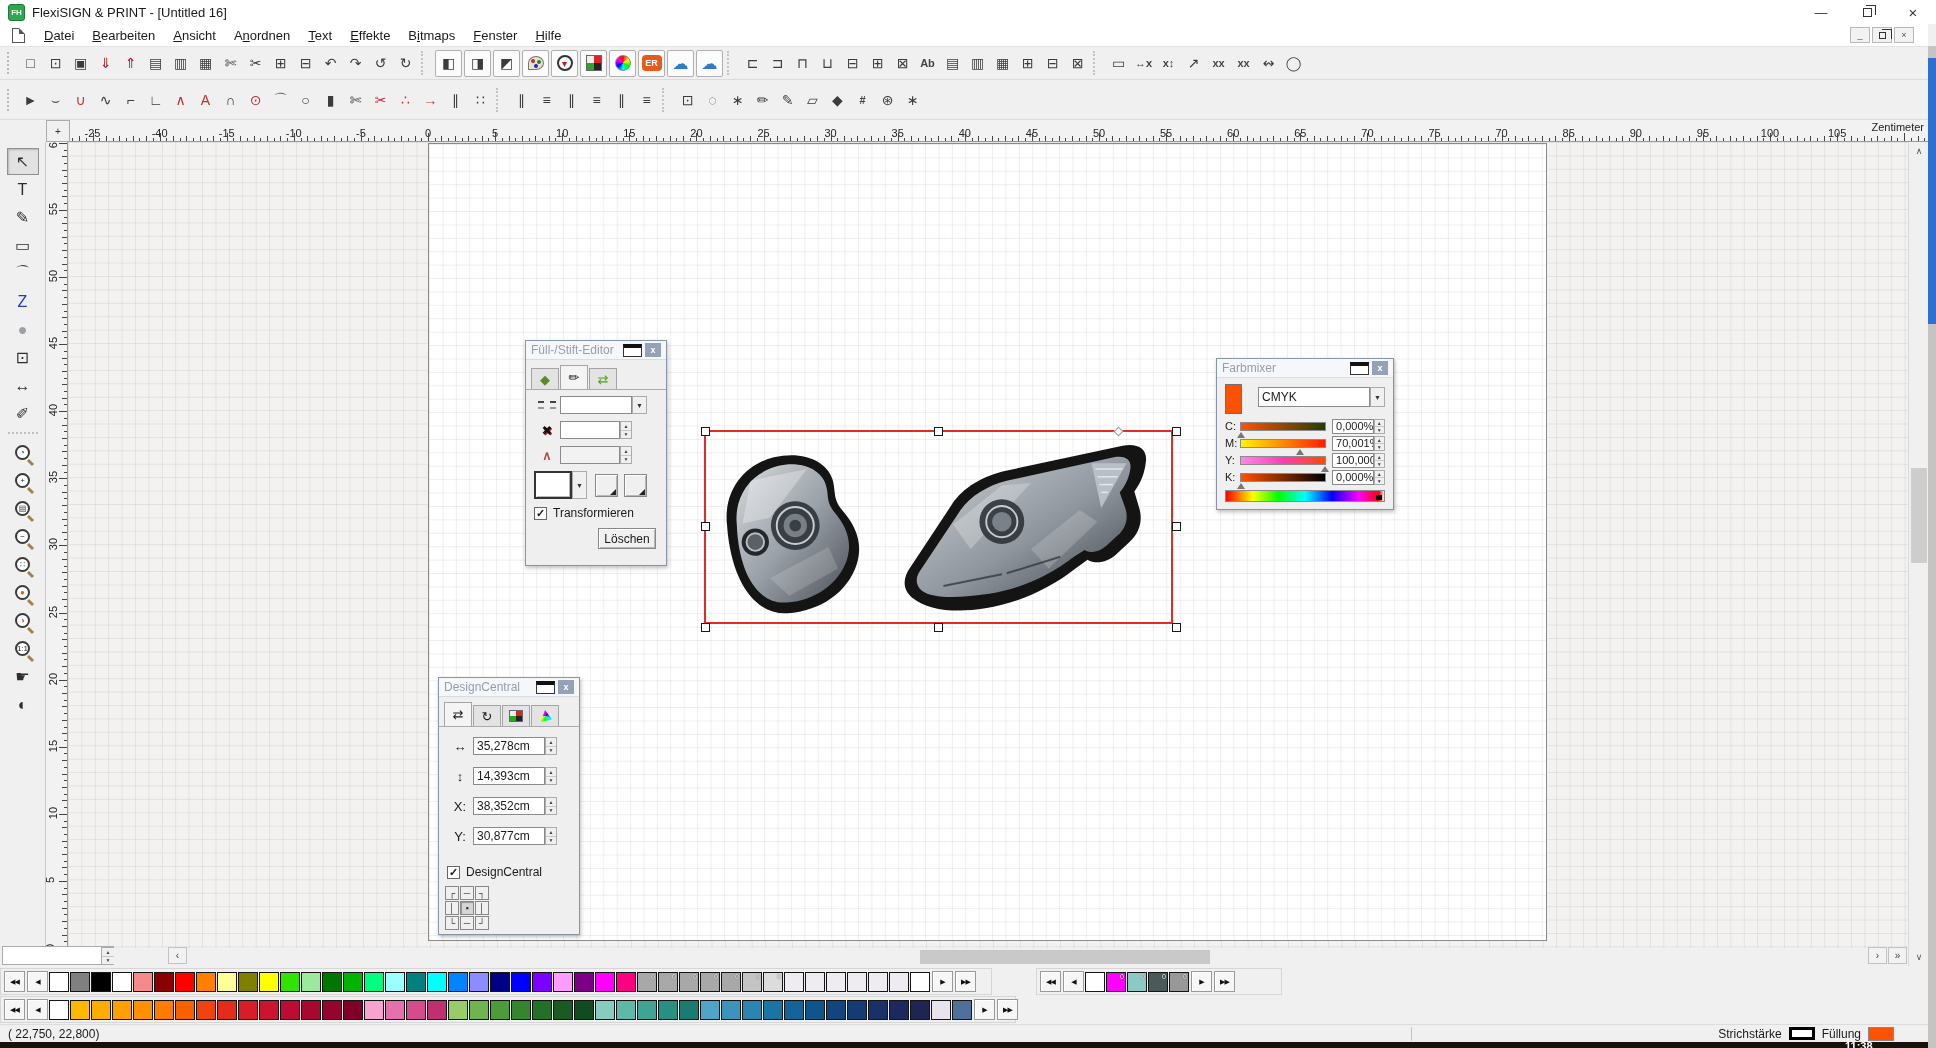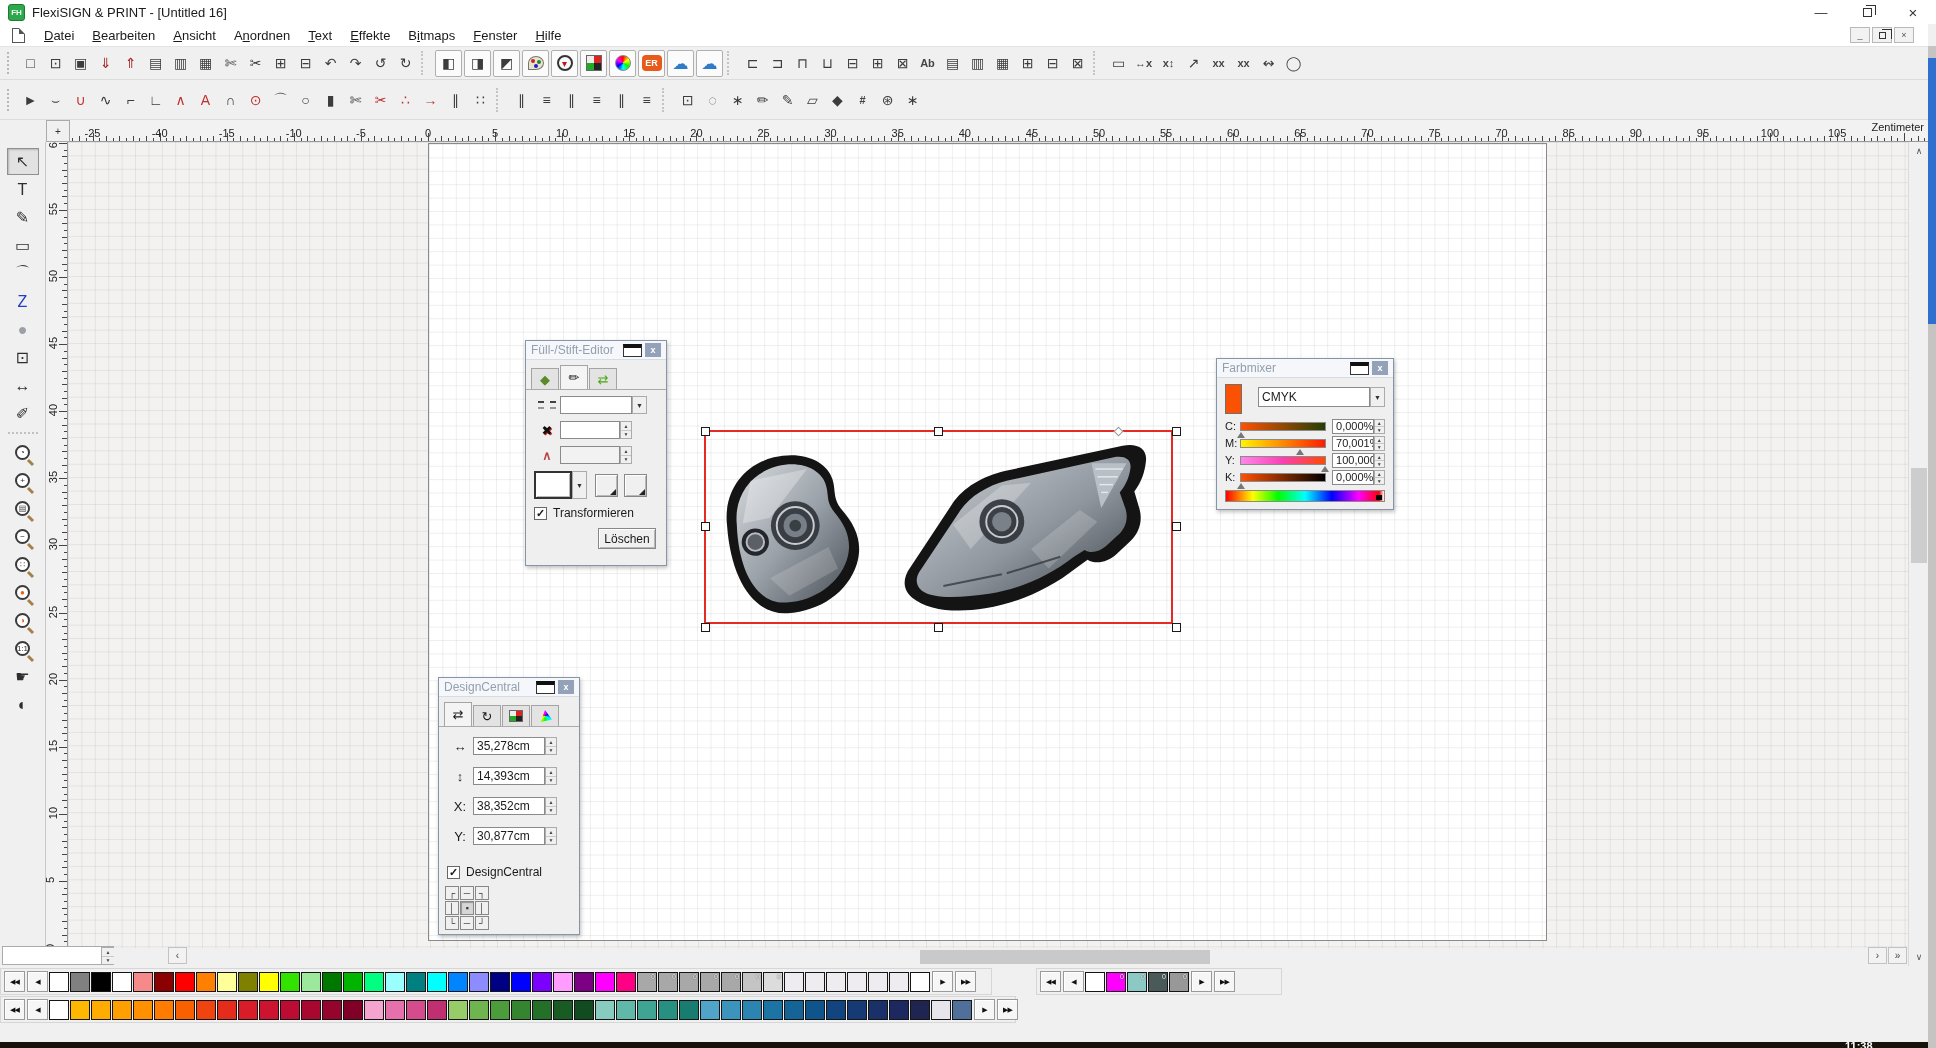--- a/index.html
+++ b/index.html
@@ -1331,18 +1331,28 @@
       <div class="swatch" style="background: rgb(22, 58, 116);"></div>
       <div class="swatch" style="background: rgb(26, 48, 104);"></div>
       <div class="swatch" style="background: rgb(30, 40, 96);"></div>
       <div class="swatch" style="background: rgb(32, 36, 80);"></div>
       <div class="swatch" style="background: rgb(232, 228, 236);"></div>
       <div class="swatch" style="background: rgb(80, 112, 154);"></div>
       <div class="nav-btn">▶</div>
       <div class="nav-btn">▶▶</div>
     </div>
 
+  <div class="statusbar">
+    <span class="sb-coords">(  22,750,    22,800)</span>
+    <span class="sb-div"></span>
+    <div class="sb-right">
+      <span>Strichstärke</span>
+      <span class="stroke-swatch"></span>
+      <span>Füllung</span>
+      <span class="fill-swatch" id="sbFill" style="background: rgb(255, 82, 2);"></span>
+    </div>
+  </div>
 
   <div class="time">11:38</div>
   <div class="desktop"></div>
   <div class="edge"></div>
   <div class="edge-blue"></div>
 </div>
 
 </body></html>

